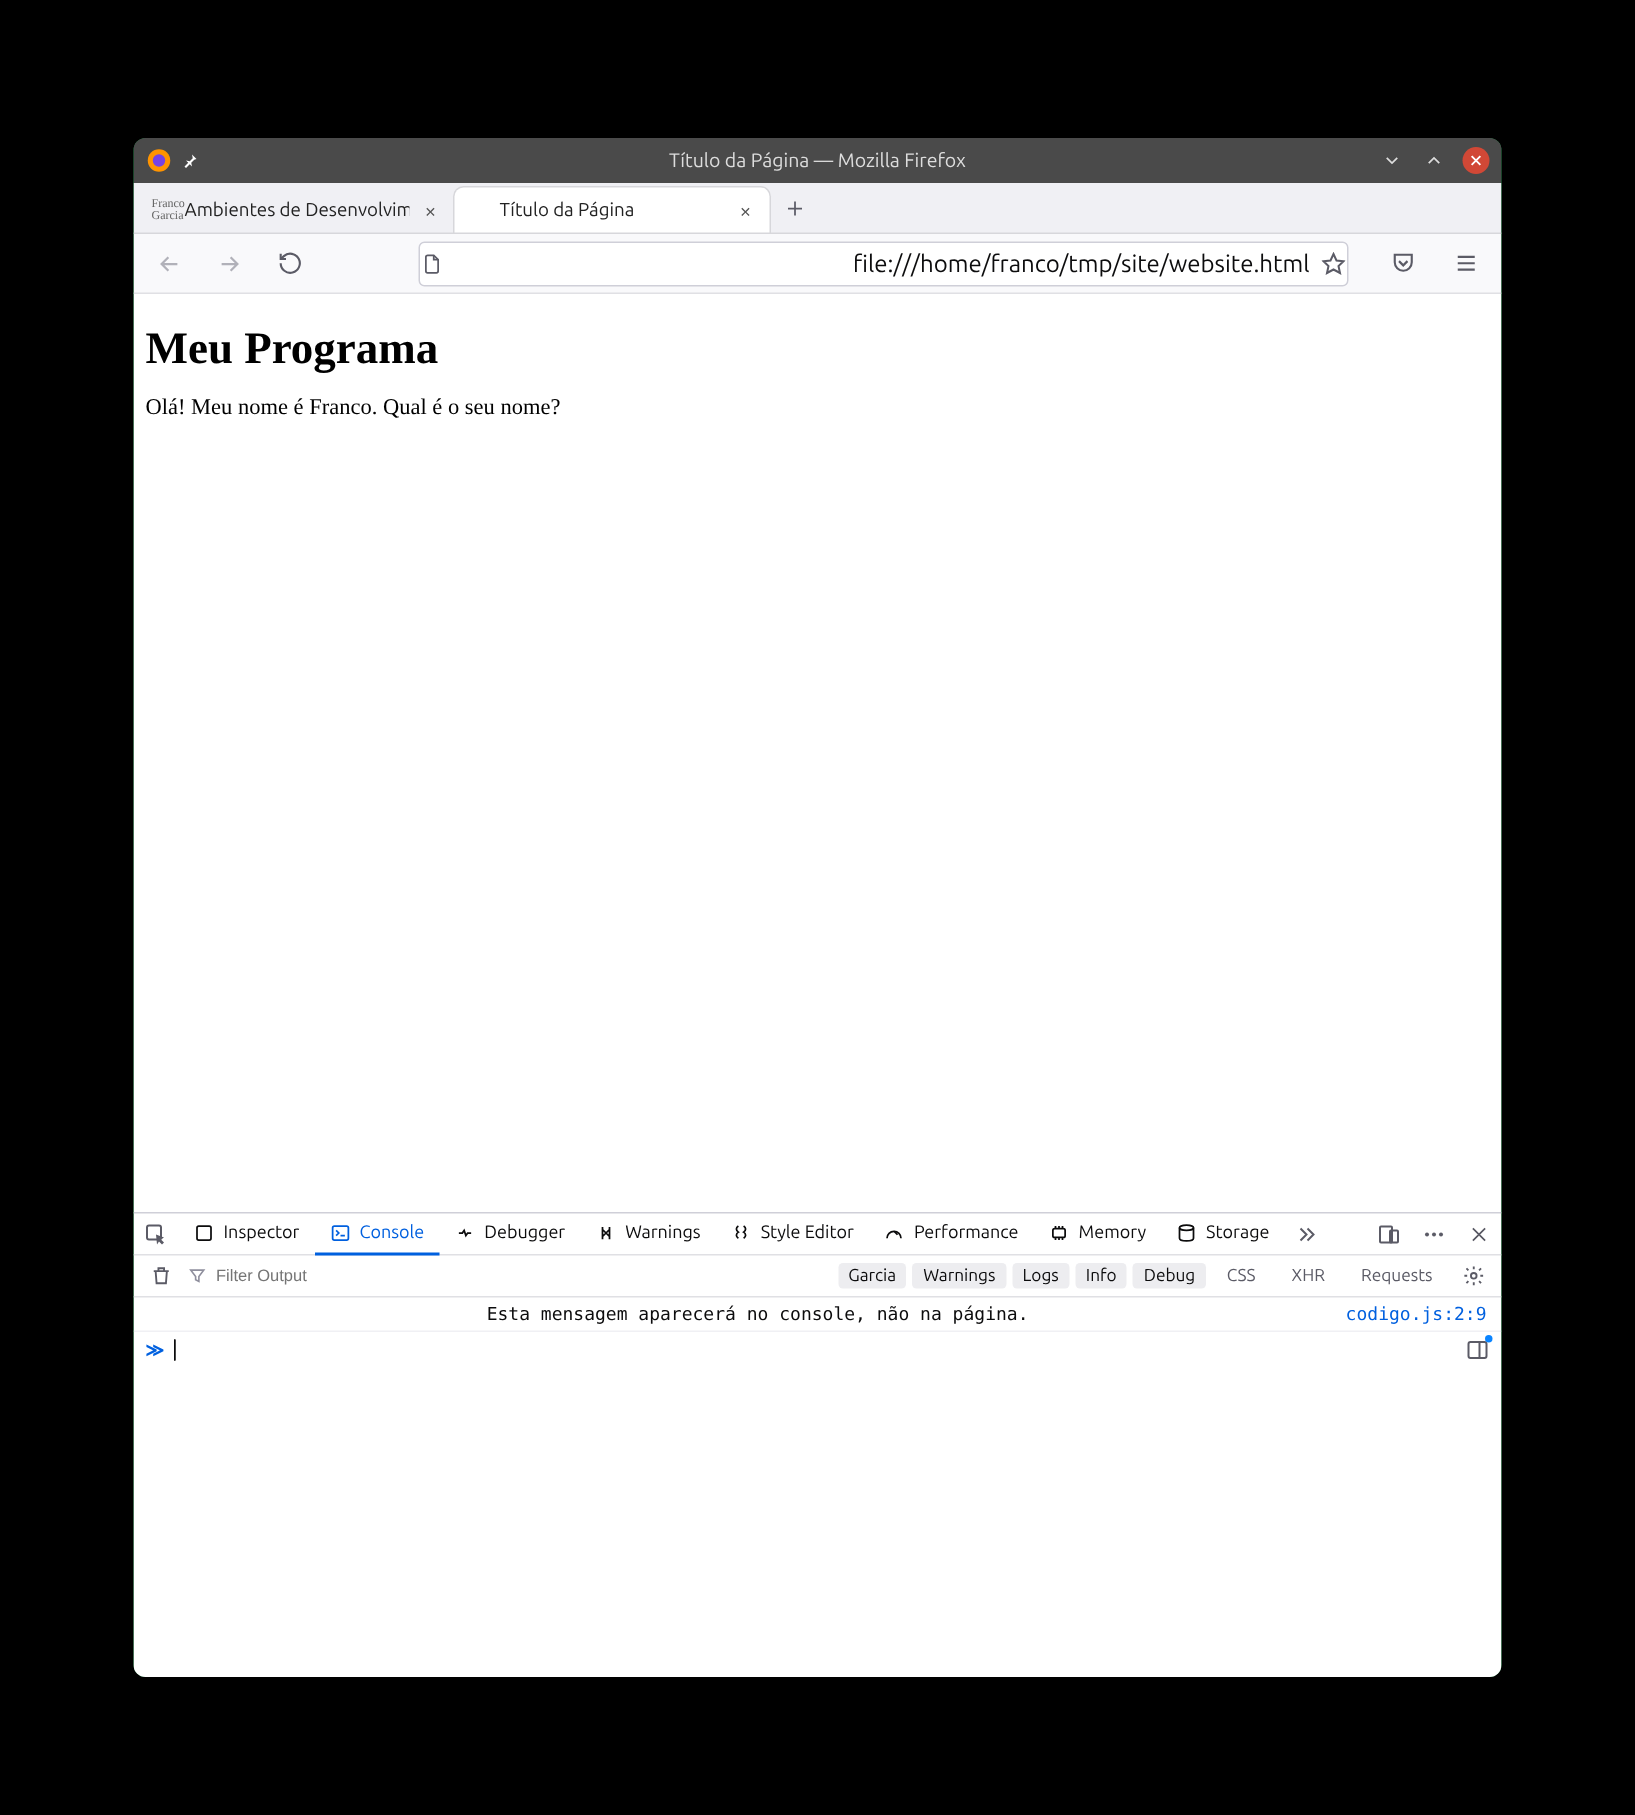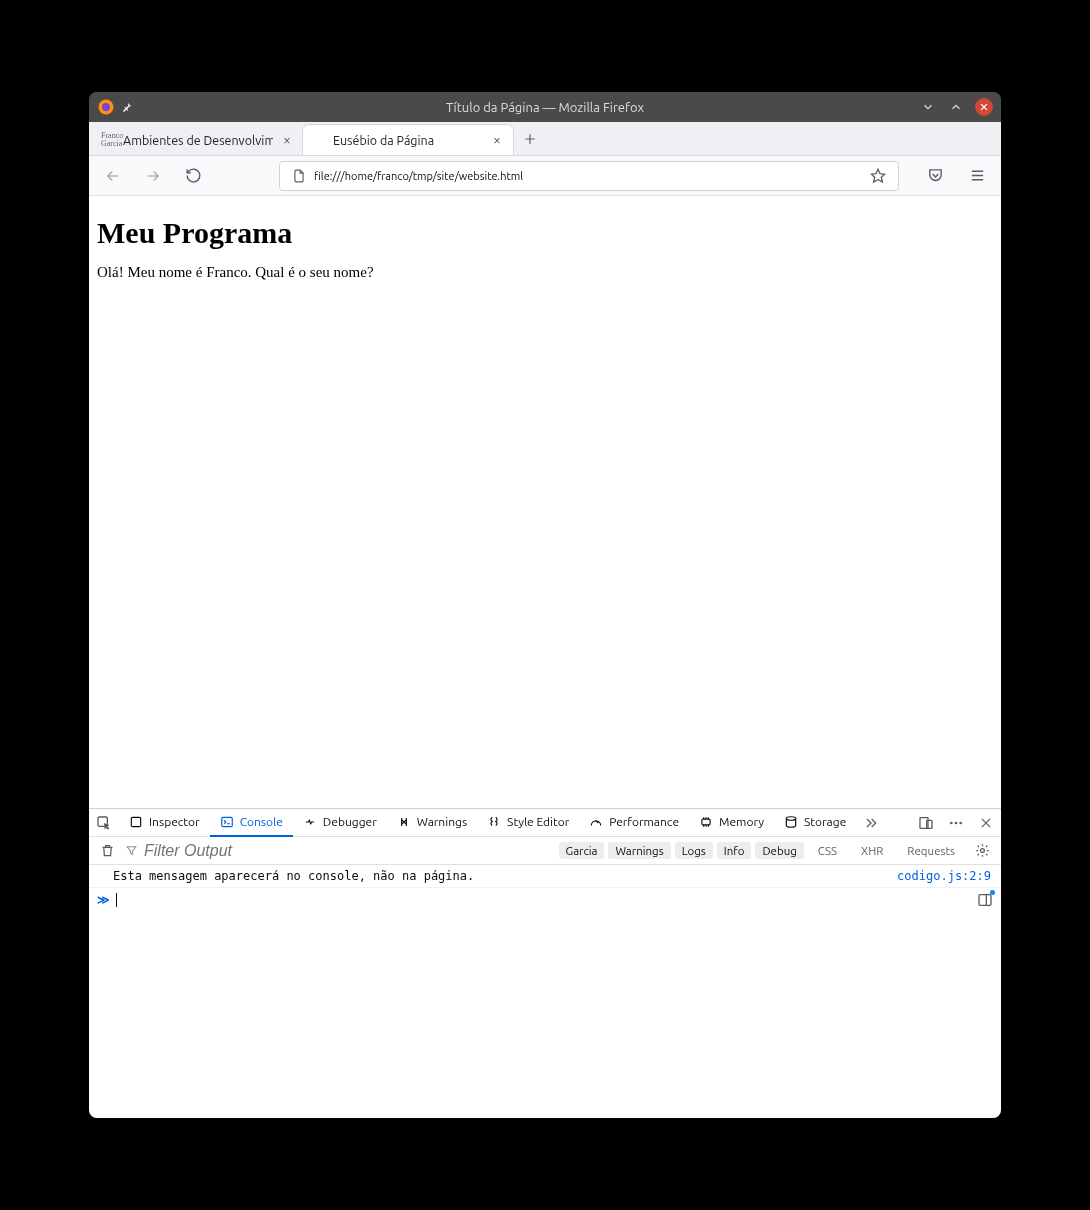--- a/index.html
+++ b/index.html
@@ -83,23 +83,24 @@
   .nav-btn.disabled { color:#b1b1b9; }
   .urlbar {
     flex:none;
     margin-left: 60px;
     width: 620px;
     height: 30px;
     border:1px solid #cfcfd8;
     border-radius:4px;
     background:#fff;
     display:flex; align-items:center;
-    padding: 0 12px; gap:8px;
+    padding: 0 1px; gap:8px;
     color:#5b5b66;
-    font-size:11px;
+    font-size:16px;
+    text-align:right;
   }
   .urlbar .url-text { flex:1; color:#0c0c0d; }
   .right-icons { margin-left:auto; display:flex; gap:14px; align-items:center; }
 
   
   .bookmarkbar {
     height: 28px;
     background:#f9f9fb;
     border-bottom:1px solid #e0e0e4;
     display:flex; align-items:center; padding:0 8px; gap:6px;
@@ -143,36 +144,35 @@
 
   .dev-toolbar {
     height:28px; border-bottom:1px solid #e0e0e4;
     display:flex; align-items:center; padding:0 6px; gap:6px;
   }
   .dev-toolbar .trash { width:24px; display:flex; justify-content:center; color:#5b5b66; cursor:pointer;}
   .dev-toolbar .filter {
     display:flex; align-items:center; gap:6px; color:#8f8f9d; flex:1;
   }
   .dev-toolbar .filter input {
-    border:none; outline:none; font-size:16px; color:#0c0c0d; background:transparent;
+    border:none; outline:none; font-size:11px; color:#0c0c0d; background:transparent;
     width:160px;
-    font-style:italic;
   }
   .pill-group { display:flex; gap:4px; margin-left:auto;}
   .pill {
     background:#ededf0; border-radius:3px; padding:2px 7px; font-size:11.5px;
     color:#0c0c0d; cursor:pointer;
   }
   .link-group { display:flex; gap:24px; padding:0 8px; font-size:11.5px; color:#5b5b66;}
   .link-group span { cursor:pointer; }
   .gear-right { width:26px; display:flex; justify-content:center; color:#5b5b66; cursor:pointer;}
 
   .console-body { flex:1; overflow:auto; font-family: Menlo, Consolas, monospace; font-size:12px; }
   .console-row {
-    display:flex; padding:4px 10px 4px 24px; border-bottom:1px solid #f0f0f4;
+    display:flex; padding:4px 10px 4px 24px; border-bottom:1px solid #f0f0f4;text-align:center;
   }
   .console-row .msg { flex:1; color:#0c0c0d; }
   .console-row .src { color:#0060df; cursor:pointer; }
   .console-input {
     display:flex; align-items:center; padding:4px 8px; gap:6px;
     font-family: Menlo, Consolas, monospace;
   }
   .console-input .prompt { color:#0060df; font-weight:bold; }
   .console-input .caret { width:1px; height:14px; background:#0c0c0d; border-left:1px solid #0c0c0d; }
   .console-input .side { margin-left:auto; color:#5b5b66; cursor:pointer; position:relative;}
@@ -223,21 +223,21 @@
     <div class="tab">
       <span class="favicon">
         <span class="fv1">Franco</span>
         <span class="fv1">Garcia</span>
       </span>
       <span class="label">Ambientes de Desenvolvimen</span>
       <span class="close">×</span>
     </div>
     <div class="tab active">
       <span class="favicon"></span>
-      <span class="label">Eusébio da Página</span>
+      <span class="label">Título da Página</span>
       <span class="close">×</span>
     </div>
     <div class="newtab">
       <svg width="14" height="14" viewBox="0 0 24 24" stroke="#5b5b66" stroke-width="2">
           <path d="M12 4v16M4 12h16"></path>
         </svg>
     </div>
   </div>
 
   <div class="navbar">

